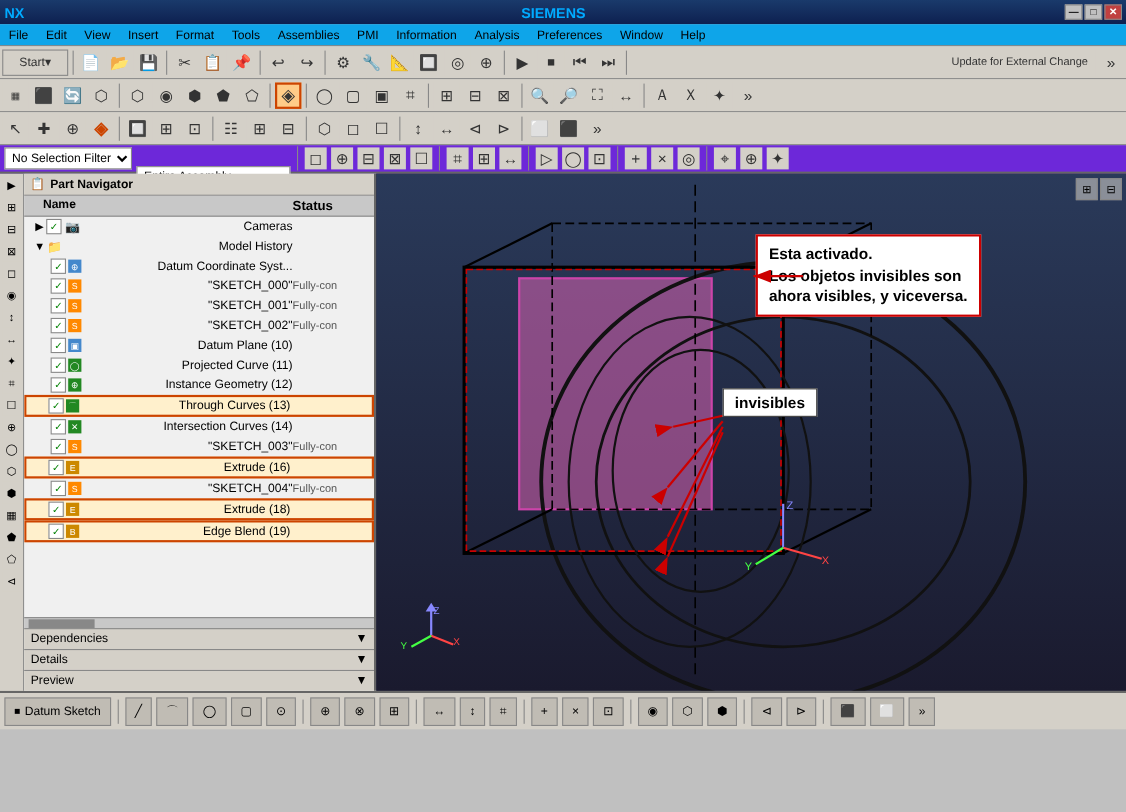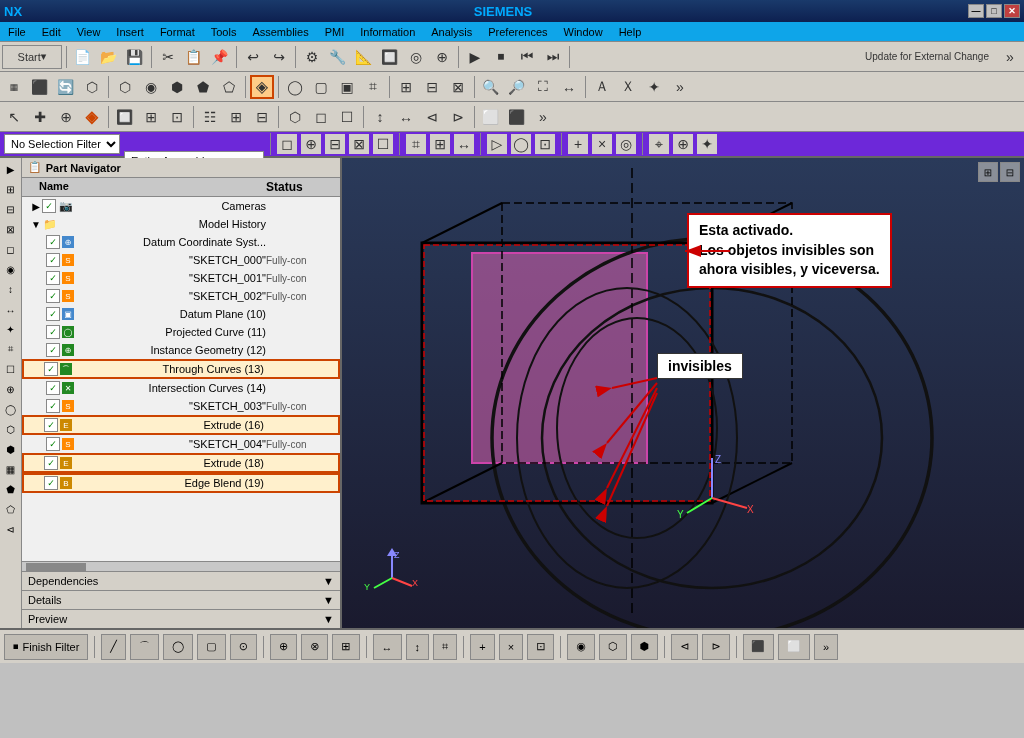--- a/index.html
+++ b/index.html
@@ -673,21 +673,21 @@
     <div style="position:absolute;top:4px;right:4px;display:flex;gap:2px;">
       <div style="width:20px;height:20px;background:rgba(180,180,180,0.7);border:1px solid #888;display:flex;align-items:center;justify-content:center;font-size:10px;cursor:pointer;">⊞</div>
       <div style="width:20px;height:20px;background:rgba(180,180,180,0.7);border:1px solid #888;display:flex;align-items:center;justify-content:center;font-size:10px;cursor:pointer;">⊟</div>
     </div>
   </div>
 </div>
 
 <div id="statusbar" style="height:35px;">
   <div class="status-btn">
     <span>⏹</span>
-    <span>Finish Filter</span>
+    <span>Datum Sketch</span>
   </div>
   <div class="tb-sep"></div>
 
   <div class="status-btn">╱</div>
   <div class="status-btn">⌒</div>
   <div class="status-btn">◯</div>
   <div class="status-btn">▢</div>
   <div class="status-btn">⊙</div>
   <div class="tb-sep"></div>
   <div class="status-btn">⊕</div>

